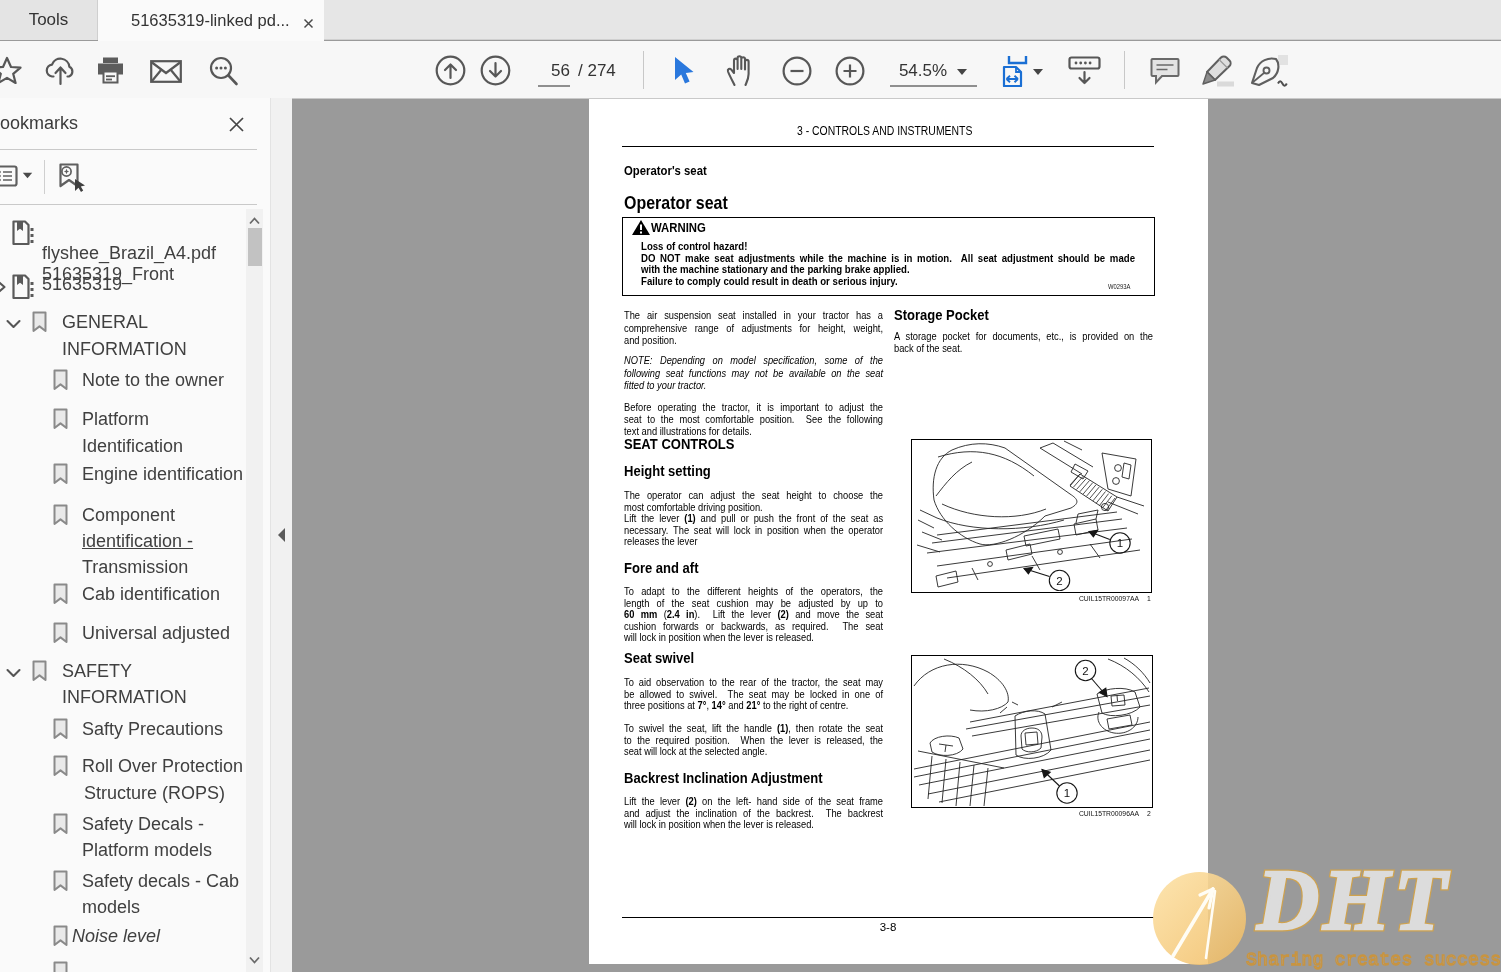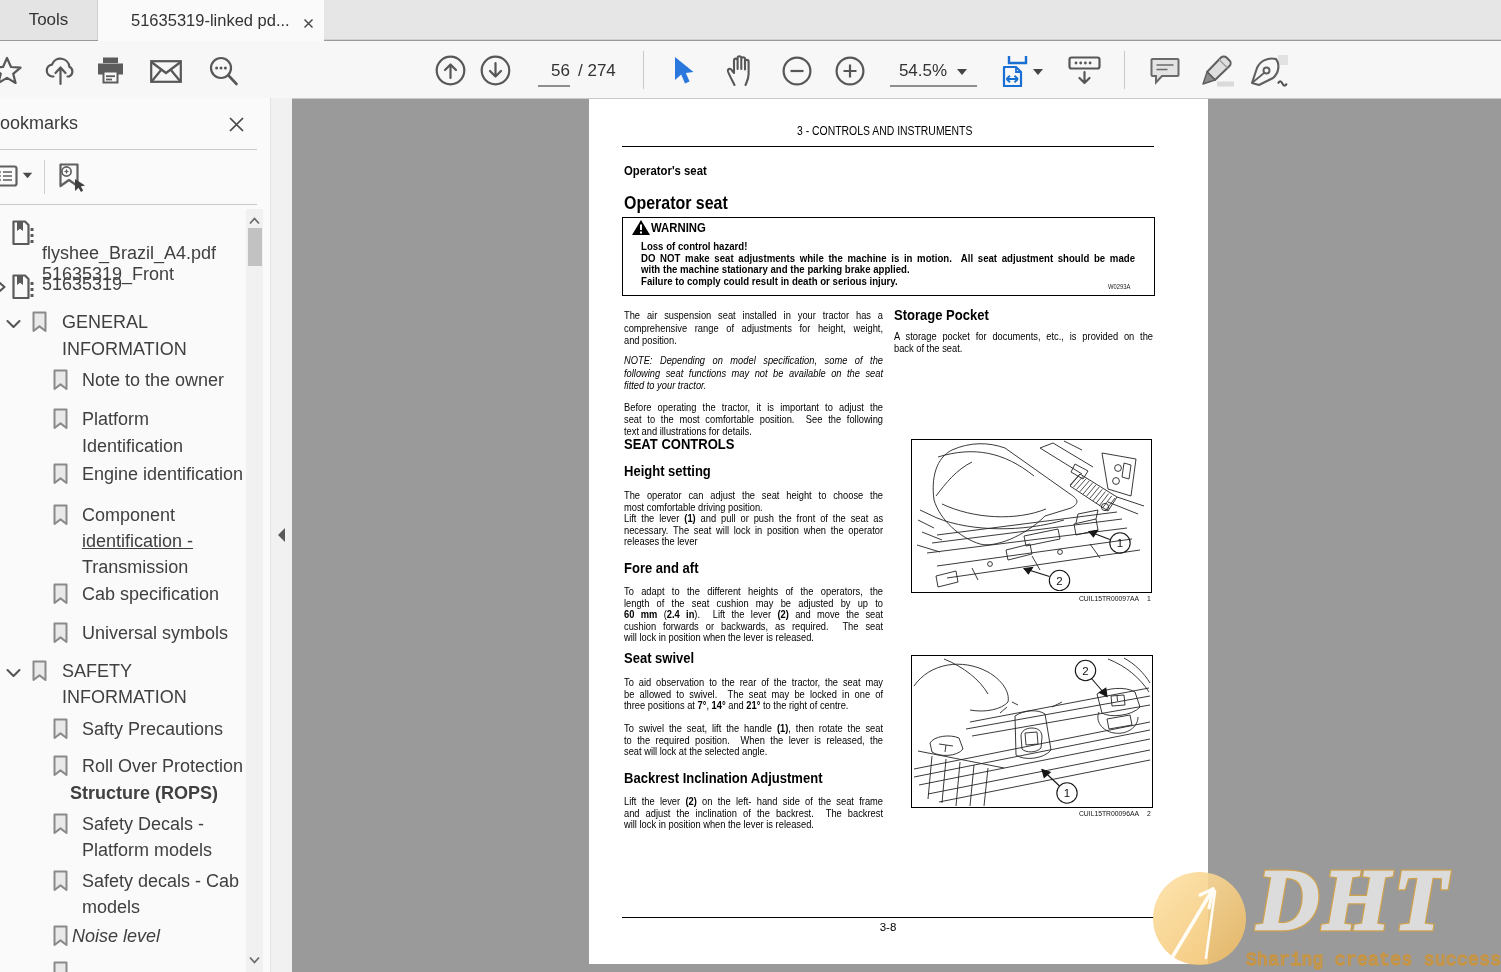--- a/index.html
+++ b/index.html
@@ -234,42 +234,42 @@
     <div class="treetxt" style="left:82px; top:368px;">Engine identification</div>
 <svg class="abs" style="left:52px; top:406px;" width="17" height="22" viewBox="0 0 17 22">
         <path d="M2.5 1.5 H14.5 V20 L8.5 15.4 L2.5 20 Z" fill="#e9e9e9" stroke="#8a8a8a" stroke-width="2" stroke-linejoin="round"></path>
       </svg>
     <div class="treetxt" style="left:82px; top:409px;">Component</div>
     <div class="treetxt" style="left:82px; top:435px;text-decoration:underline;">identification -</div>
     <div class="treetxt" style="left:82px; top:461px;">Transmission</div>
 <svg class="abs" style="left:52px; top:485px;" width="17" height="22" viewBox="0 0 17 22">
         <path d="M2.5 1.5 H14.5 V20 L8.5 15.4 L2.5 20 Z" fill="#e9e9e9" stroke="#8a8a8a" stroke-width="2" stroke-linejoin="round"></path>
       </svg>
-    <div class="treetxt" style="left:82px; top:488px;">Cab specification</div>
+    <div class="treetxt" style="left:82px; top:488px;">Cab identification</div>
 <svg class="abs" style="left:52px; top:524px;" width="17" height="22" viewBox="0 0 17 22">
         <path d="M2.5 1.5 H14.5 V20 L8.5 15.4 L2.5 20 Z" fill="#e9e9e9" stroke="#8a8a8a" stroke-width="2" stroke-linejoin="round"></path>
       </svg>
-    <div class="treetxt" style="left:82px; top:527px;">Universal symbols</div>
+    <div class="treetxt" style="left:82px; top:527px;">Universal adjusted</div>
 <svg class="abs" style="left:6px; top:570px;" width="15" height="10" viewBox="0 0 15 10">
         <path d="M1.5 2 L7.5 8 L13.5 2" fill="none" stroke="#555" stroke-width="2.1" stroke-linecap="round" stroke-linejoin="round"></path>
       </svg>
 <svg class="abs" style="left:31px; top:562px;" width="17" height="22" viewBox="0 0 17 22">
         <path d="M2.5 1.5 H14.5 V20 L8.5 15.4 L2.5 20 Z" fill="#e9e9e9" stroke="#8a8a8a" stroke-width="2" stroke-linejoin="round"></path>
       </svg>
     <div class="treetxt" style="left:62px; top:565px;">SAFETY</div>
     <div class="treetxt" style="left:62px; top:591px;">INFORMATION</div>
 <svg class="abs" style="left:52px; top:620px;" width="17" height="22" viewBox="0 0 17 22">
         <path d="M2.5 1.5 H14.5 V20 L8.5 15.4 L2.5 20 Z" fill="#e9e9e9" stroke="#8a8a8a" stroke-width="2" stroke-linejoin="round"></path>
       </svg>
     <div class="treetxt" style="left:82px; top:623px;">Safty Precautions</div>
 <svg class="abs" style="left:52px; top:657px;" width="17" height="22" viewBox="0 0 17 22">
         <path d="M2.5 1.5 H14.5 V20 L8.5 15.4 L2.5 20 Z" fill="#e9e9e9" stroke="#8a8a8a" stroke-width="2" stroke-linejoin="round"></path>
       </svg>
     <div class="treetxt" style="left:82px; top:660px;">Roll Over Protection</div>
-    <div class="treetxt" style="left:70px; top:687px;font-weight:bold;">Structure (ROPS)</div>
+    <div class="treetxt" style="left:84px; top:687px;">Structure (ROPS)</div>
 <svg class="abs" style="left:52px; top:715px;" width="17" height="22" viewBox="0 0 17 22">
         <path d="M2.5 1.5 H14.5 V20 L8.5 15.4 L2.5 20 Z" fill="#e9e9e9" stroke="#8a8a8a" stroke-width="2" stroke-linejoin="round"></path>
       </svg>
     <div class="treetxt" style="left:82px; top:718px;">Safety Decals -</div>
     <div class="treetxt" style="left:82px; top:744px;">Platform models</div>
 <svg class="abs" style="left:52px; top:772px;" width="17" height="22" viewBox="0 0 17 22">
         <path d="M2.5 1.5 H14.5 V20 L8.5 15.4 L2.5 20 Z" fill="#e9e9e9" stroke="#8a8a8a" stroke-width="2" stroke-linejoin="round"></path>
       </svg>
     <div class="treetxt" style="left:82px; top:775px;">Safety decals - Cab</div>
     <div class="treetxt" style="left:82px; top:801px;">models</div>

